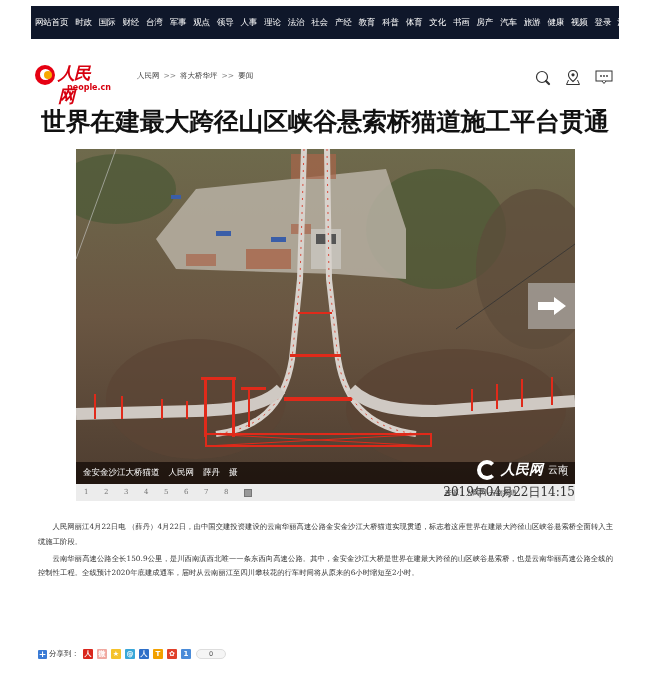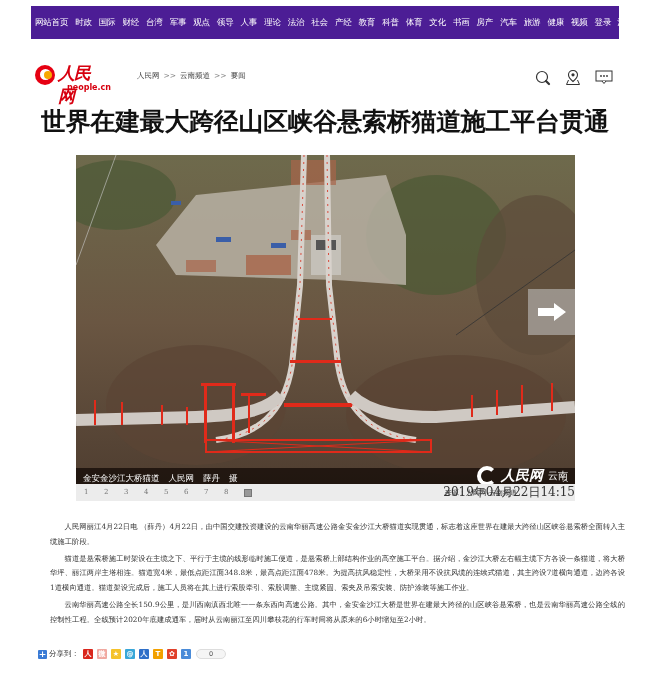--- a/index.html
+++ b/index.html
@@ -1,49 +1,49 @@
 <!DOCTYPE html>
 <html><head>
 <meta charset="utf-8">
 <style>
   * { box-sizing: border-box; margin: 0; padding: 0; }
   body { width: 650px; height: 674px; background: #ffffff; font-family: "DejaVu Serif", "Liberation Serif", serif; color: #333; position: relative; overflow: hidden; }
-  .topnav { position: absolute; left: 31px; top: 6px; width: 588px; height: 33px; background: #4c1d95; display: flex; align-items: center; padding-left: 4px; }
+  .topnav { position: absolute; left: 31px; top: 6px; width: 588px; height: 33px; background: #0f172a; display: flex; align-items: center; padding-left: 4px; }
   .topnav a { color: #fff; font-size: 8.5px; margin-right: 7px; text-decoration: none; white-space: nowrap; letter-spacing: -0.2px; }
   .topnav .nav-right { margin-left: auto; display: flex; margin-right: 2px; }
   .topnav .nav-right a { margin-right: 6px; }
   .header { position: absolute; left: 31px; top: 60px; width: 590px; height: 36px; }
   .logo { position: absolute; left: 4px; top: 3px; width: 70px; height: 32px; }
   .logo-mark { position: absolute; left: 0; top: 2px; width: 20px; height: 20px; border-radius: 50%; background: #e60012; }
   .logo-mark::after { content: ""; position: absolute; left: 5px; top: 4px; width: 11px; height: 11px; border-radius: 50%; background: #fff; }
   .logo-mark::before { content: ""; position: absolute; left: 9px; top: 6px; width: 8px; height: 8px; border-radius: 50%; background: #f7a800; z-index: 2; }
   .logo-text { position: absolute; left: 23px; top: -1px; color: #d7000f; font-size: 17px; font-weight: bold; font-style: italic; font-family: "DejaVu Serif", serif; letter-spacing: -1px; }
   .logo-sub { position: absolute; left: 32px; top: 20px; color: #d7000f; font-size: 8px; font-weight: bold; font-family: "DejaVu Sans", sans-serif; }
   .breadcrumb { position: absolute; left: 106px; top: 11px; font-size: 7.5px; color: #444; display: flex; gap: 4px; }
   .breadcrumb .sep { color: #888; }
   .header-icons { position: absolute; right: 8px; top: 9px; display: flex; gap: 14px; align-items: center; }
   .header-icons svg { display: block; }
   .title { position: absolute; left: 0; width: 650px; top: 105px; text-align: center; font-family: "DejaVu Sans", sans-serif; font-size: 25px; color: #111; letter-spacing: -0.3px; }
-  .photo { position: absolute; left: 76px; top: 155px; width: 499px; height: 335px; overflow: hidden; background: #c2410c; }
+  .photo { position: absolute; left: 76px; top: 149px; width: 499px; height: 335px; overflow: hidden; background: #c2410c; }
   .photo svg.scene { position: absolute; left: 0; top: 0; }
   .next-arrow { position: absolute; left: 452px; top: 134px; width: 47px; height: 46px; background: rgba(200,200,200,0.55); display: flex; align-items: center; justify-content: center; }
   .caption-bar { position: absolute; left: 0; bottom: 0; width: 499px; height: 22px; background: rgba(20,12,8,0.78); color: #fff; font-size: 8.5px; display: flex; align-items: center; padding-left: 7px; }
   .caption-bar span { margin-right: 9px; }
   .watermark { position: absolute; right: 7px; bottom: 4px; display: flex; align-items: center; color: #fff; }
   .wm-circle { width: 20px; height: 20px; border-radius: 50%; border: 4px solid #fff; border-right-color: transparent; margin-right: 4px; }
   .wm-text { font-size: 14px; font-weight: bold; font-style: italic; margin-right: 5px; }
   .wm-region { font-size: 10px; }
   .wm-up { position: absolute; right: 0; bottom: -3px; font-size: 9px; color: #ddd; }
   .photo-footer { position: absolute; left: 76px; top: 484px; width: 499px; height: 17px; background: #ececec; display: flex; align-items: center; font-size: 7.5px; color: #666; }
   .pager { display: flex; padding-left: 8px; }
   .pager span { width: 20px; font-size: 7px; color: #777; }
   .pager .more { width: 8px; height: 8px; border: 1px solid #777; background: #999; margin-top: 1px; }
   .photo-source { margin-left: auto; margin-right: 58px; font-size: 7px; color: #333; }
   .photo-time { position: absolute; right: 0; font-size: 12px; color: #333; }
-  .article { position: absolute; left: 50px; top: 520px; width: 575px; font-size: 7.3px; line-height: 14.8px; color: #333; text-align: justify; letter-spacing: 0.05px; }
+  .article { position: absolute; left: 38px; top: 520px; width: 575px; font-size: 7.3px; line-height: 14.8px; color: #333; text-align: justify; letter-spacing: 0.05px; }
   .article p { text-indent: 2em; margin-bottom: 2px; }
   .share-row { position: absolute; left: 38px; top: 649px; display: flex; align-items: center; font-size: 7.5px; color: #333; font-family: "DejaVu Sans", sans-serif; }
   .share-plus { width: 9px; height: 9px; background: #3a7bd5; color: #fff; font-size: 9px; line-height: 9px; text-align: center; margin-right: 2px; font-weight: bold; border-radius: 1px; }
   .share-ico { width: 10px; height: 10px; margin-left: 4px; border-radius: 1px; color: #fff; font-size: 7px; line-height: 10px; text-align: center; font-weight: bold; }
   .share-count { margin-left: 5px; width: 30px; height: 10px; border: 1px solid #ddd; border-radius: 5px; background: #f5f5f5; font-size: 6.5px; line-height: 8px; text-align: center; color: #555; }
   .editor { position: absolute; right: 36px; top: 684px; font-size: 10px; color: #333; margin-top: 36px; }
 </style>
 </head>
 <body>
 
@@ -79,21 +79,21 @@
 
 <div class="header">
   <div class="logo">
     <div class="logo-mark"></div>
     <div class="logo-text">人民网</div>
     <div class="logo-sub">people.cn</div>
   </div>
   <div class="breadcrumb">
     <a>人民网</a>
     <span class="sep">&gt;&gt;</span>
-    <a>云南频道</a>
+    <a>将大桥华坪</a>
     <span class="sep">&gt;&gt;</span>
     <a>要闻</a>
   </div>
   <div class="header-icons">
     <span>
       <svg width="16" height="16" viewBox="0 0 16 16">
           <circle cx="7" cy="7" r="5.5" fill="none" stroke="#333" stroke-width="1.2"></circle>
           <line x1="11" y1="11" x2="14" y2="14" stroke="#333" stroke-width="2.2" stroke-linecap="round"></line>
         </svg>
     </span>
@@ -215,21 +215,20 @@
     <span>7</span>
     <span>8</span>
     <div class="more"></div>
   </div>
   <span class="photo-source">来源：人民网-云南频道</span>
   <span class="photo-time">2019年04月22日14:15</span>
 </div>
 
 <div class="article">
   <p>人民网丽江4月22日电 （薛丹）4月22日，由中国交建投资建设的云南华丽高速公路金安金沙江大桥猫道实现贯通，标志着这座世界在建最大跨径山区峡谷悬索桥全面转入主缆施工阶段。</p>
-  <p>猫道是悬索桥施工时架设在主缆之下、平行于主缆的线形临时施工便道，是悬索桥上部结构作业的高空施工平台。据介绍，金沙江大桥左右幅主缆下方各设一条猫道，将大桥华坪、丽江两岸主塔相连。猫道宽4米，最低点距江面348.8米，最高点距江面478米。为提高抗风稳定性，大桥采用不设抗风缆的连续式猫道，其主跨设7道横向通道，边跨各设1道横向通道。猫道架设完成后，施工人员将在其上进行索股牵引、索股调整、主缆紧固、索夹及吊索安装、防护涂装等施工作业。</p>
   <p>云南华丽高速公路全长150.9公里，是川西南滇西北唯一一条东西向高速公路。其中，金安金沙江大桥是世界在建最大跨径的山区峡谷悬索桥，也是云南华丽高速公路全线的控制性工程。全线预计2020年底建成通车，届时从云南丽江至四川攀枝花的行车时间将从原来的6小时缩短至2小时。</p>
 </div>
 
 <div class="share-row">
   <div class="share-plus">+</div>
   <span>分享到：</span>
   <div class="share-ico" style="background:#d9261c">人</div>
   <div class="share-ico" style="background:#f0a8a0">微</div>
   <div class="share-ico" style="background:#f5c22a">★</div>
   <div class="share-ico" style="background:#39a7d8">@</div>

